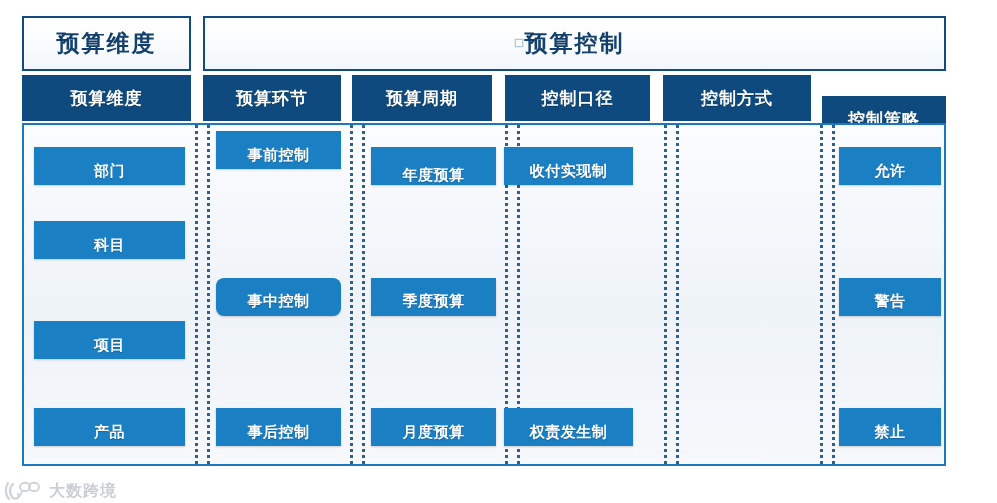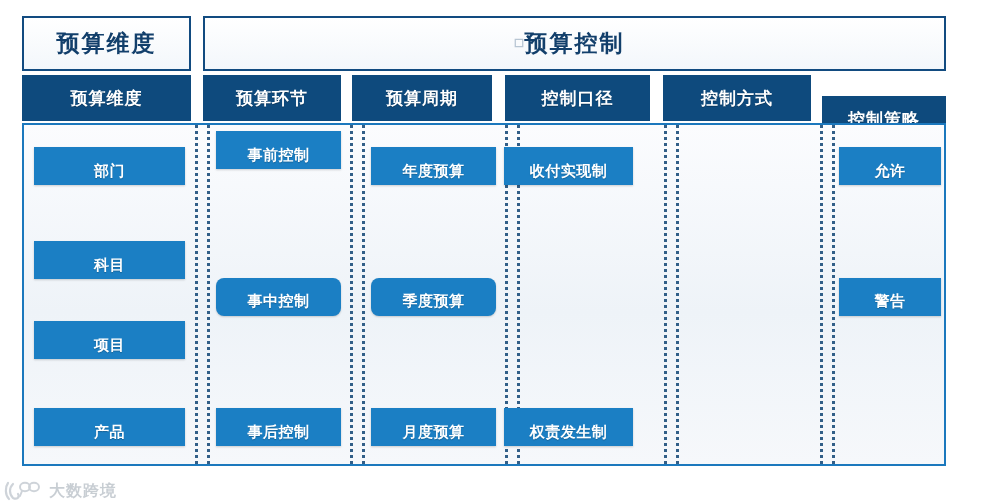--- a/index.html
+++ b/index.html
@@ -162,21 +162,21 @@
     <div class="sep" style="left:493px;"></div>
     <div class="sep" style="left:640px;"></div>
     <div class="sep" style="left:652px;"></div>
     <div class="sep" style="left:796px;"></div>
     <div class="sep" style="left:808px;"></div>
 
     <div class="col" id="col-0" style="left:0px;width:171px;">
         <div class="chip" style="top: 22px;">
           <span>部门</span>
         </div>
-        <div class="chip" style="top: 116px;">
+        <div class="chip" style="top: 96px;">
           <span>科目</span>
         </div>
         <div class="chip" style="top: 196px;">
           <span>项目</span>
         </div>
         <div class="chip" style="top: 283px;">
           <span>产品</span>
         </div>
       </div>
     <div class="col" id="col-1" style="left:183px;width:143px;">
@@ -184,44 +184,47 @@
           <span>事前控制</span>
         </div>
         <div class="chip" style="top: 152.5px; border-radius: 8px;">
           <span>事中控制</span>
         </div>
         <div class="chip" style="top: 283px;">
           <span>事后控制</span>
         </div>
       </div>
     <div class="col" id="col-2" style="left:338px;width:143px;">
-        <div class="chip" style="top: 22px;">
+        <div class="chip" style="top: 22px; align-items: flex-end;">
           <span>年度预算</span>
         </div>
-        <div class="chip" style="top: 152.5px; border-radius: 8px;">
+        <div class="chip" style="top: 152.5px;">
           <span>季度预算</span>
         </div>
         <div class="chip" style="top: 283px;">
           <span>月度预算</span>
         </div>
       </div>
     <div class="col" id="col-3" style="left:471px;width:147px;">
         <div class="chip" style="top: 22px;">
           <span>收付实现制</span>
         </div>
         <div class="chip" style="top: 283px;">
           <span>权责发生制</span>
         </div>
       </div>
     <div class="col" id="col-5" style="left:808px;width:116px;">
         <div class="chip" style="top: 22px;">
           <span>允许</span>
         </div>
         <div class="chip" style="top: 152.5px;">
           <span>警告</span>
+        </div>
+        <div class="chip" style="top: 283px;">
+          <span>禁止</span>
         </div>
       </div>
 
   </div>
 </div>
 
 <div id="watermark">
   <span>
     <svg width="40" height="22" viewBox="0 0 40 22">
       <path d="M4 3 C1 7, 1 15, 5 19" stroke="#8d99a6" stroke-width="2.2" fill="none" stroke-linecap="round"></path>

